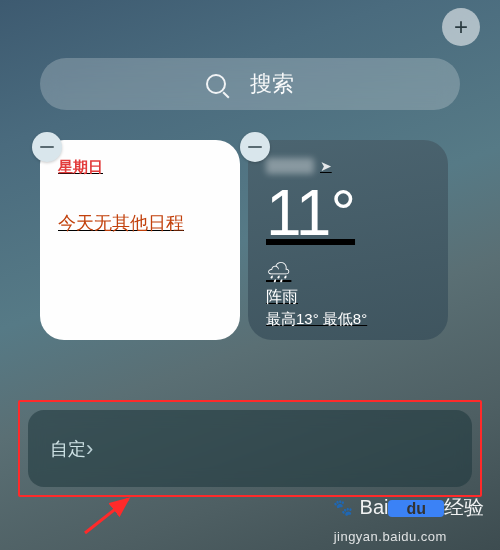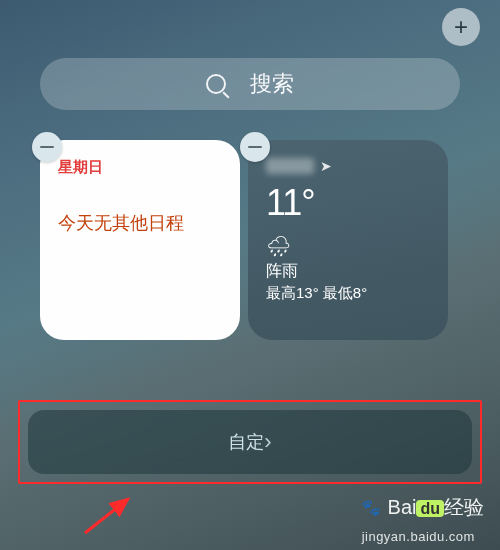--- a/index.html
+++ b/index.html
@@ -42,21 +42,21 @@
     content: "";
     position: absolute;
     width: 2px; height: 8px;
     background: rgba(255,255,255,0.9);
     bottom: -7px; right: -3px;
     transform: rotate(-45deg);
   }
   .widgets {
     position: absolute;
     top: 140px; left: 40px; right: 40px;
-    display: flex; gap: 8px;
+    display: flex; gap: 8px; text-decoration: underline;
   }
   .widget {
     position: relative;
     width: 200px; height: 200px;
     border-radius: 24px;
     padding: 18px;
   }
   .w-cal { background: #fefefe; }
   .w-weather {
     background: linear-gradient(170deg, #4b6470 0%, #3f555f 100%);
@@ -84,37 +84,37 @@
   }
   .wx-loc .blur {
     width: 48px; height: 16px;
     background: rgba(255,255,255,0.35);
     filter: blur(3px);
     border-radius: 3px;
   }
   .wx-loc .arrow {
     font-size: 14px; transform: rotate(0deg);
   }
-  .wx-temp { font-size: 36px; font-weight: 200; margin-top: 8px; letter-spacing: -1px; }
+  .wx-temp { font-size: 64px; font-weight: 200; margin-top: 2px; letter-spacing: -1px; }
   .wx-icon { font-size: 20px; margin-top: 10px; }
   .wx-cond { font-size: 16px; margin-top: 3px; }
   .wx-hl { font-size: 15px; margin-top: 2px; }
   .bottom-wrap {
     position: absolute;
     left: 18px; right: 18px; top: 400px;
     border: 2px solid #ff2a2a;
     padding: 8px;
     border-radius: 2px;
   }
   .customize {
-    height: 64px;
+    height: 77px;
     border-radius: 16px;
     background: rgba(30,55,60,0.55);
     backdrop-filter: blur(8px);
-    display: flex; align-items: center; justify-content: center;
+    display: flex; align-items: center; justify-content: flex-start;
     padding: 16px 22px;
     color: #cfe3e6;
     font-size: 18px;
     cursor: pointer;
   }
   .chev { font-size: 22px; color: #b9cfd3; }
   .red-arrow {
     position: absolute;
     left: 80px; top: 495px;
     width: 60px; height: 40px;
@@ -124,22 +124,22 @@
     right: 16px; bottom: 6px;
     color: rgba(255,255,255,0.92);
     text-align: left;
   }
   .watermark .top {
     display: flex; align-items: center; gap: 6px;
     font-size: 20px; font-weight: 500;
   }
   .watermark .paw { font-size: 16px; opacity: 0.9; }
   .watermark .du {
-    background: #bef264; color: #333;
-    padding: 0 4px; border-radius: 4px;
+    background: #3b82f6; color: #333;
+    padding: 0 18px; border-radius: 4px;
     font-size: 16px; font-weight: 700;
   }
   .watermark .sub { font-size: 13px; opacity: 0.9; margin-top: 8px; letter-spacing: 0.5px; }
 </style>
 </head>
 <body>
 
 <div class="add-btn">
   <span>+</span>
 </div>

